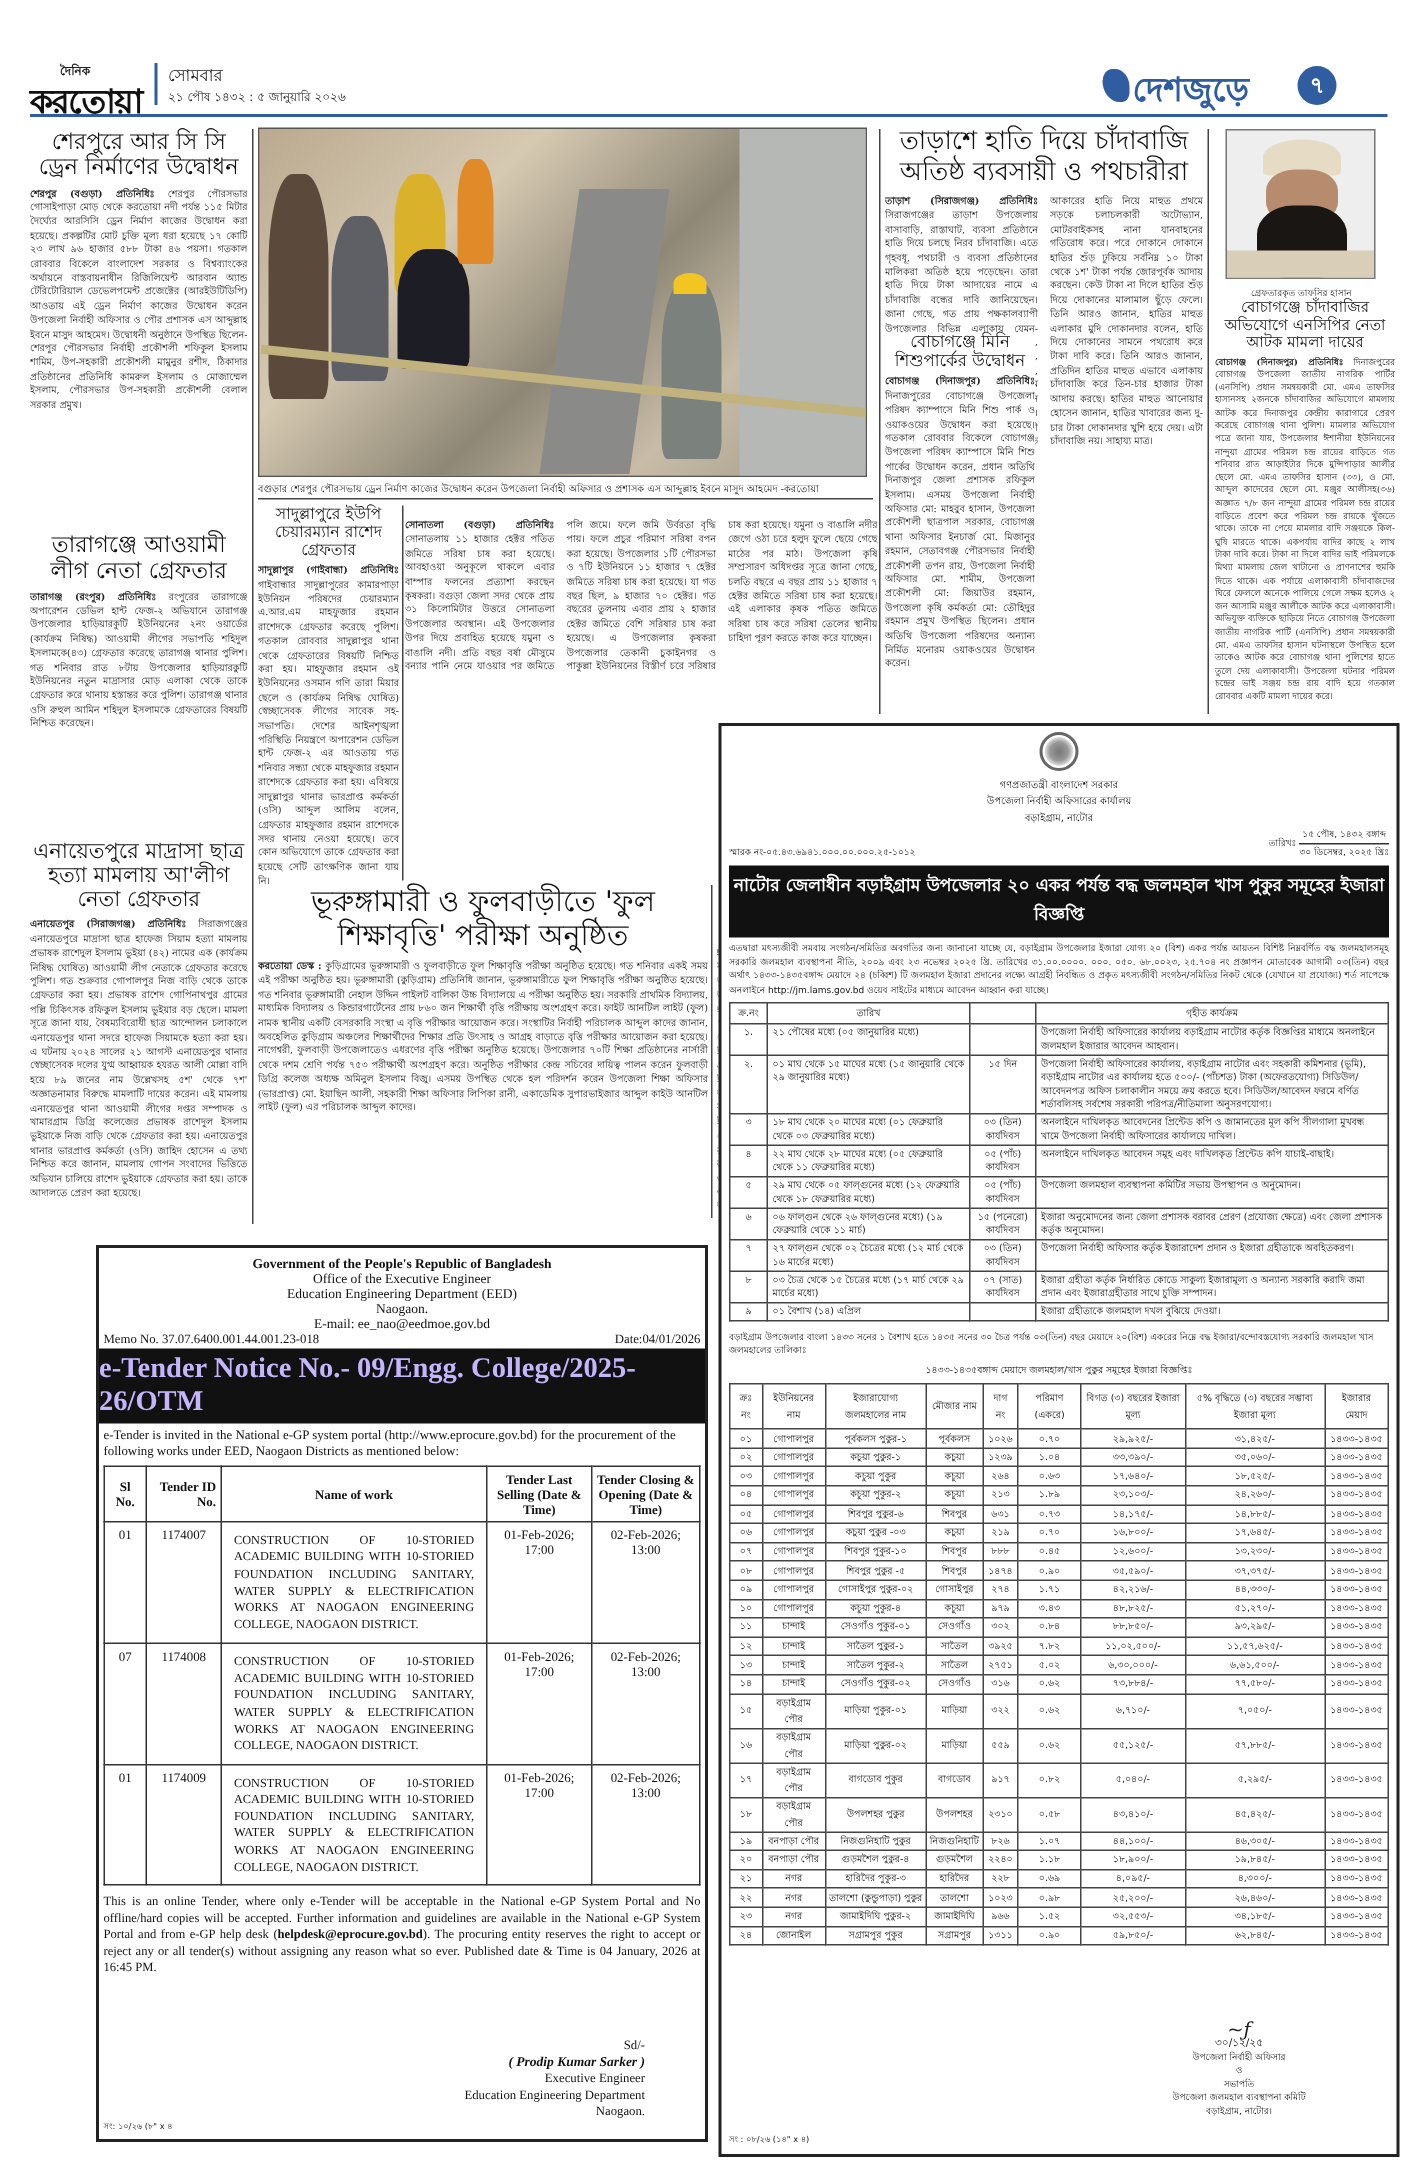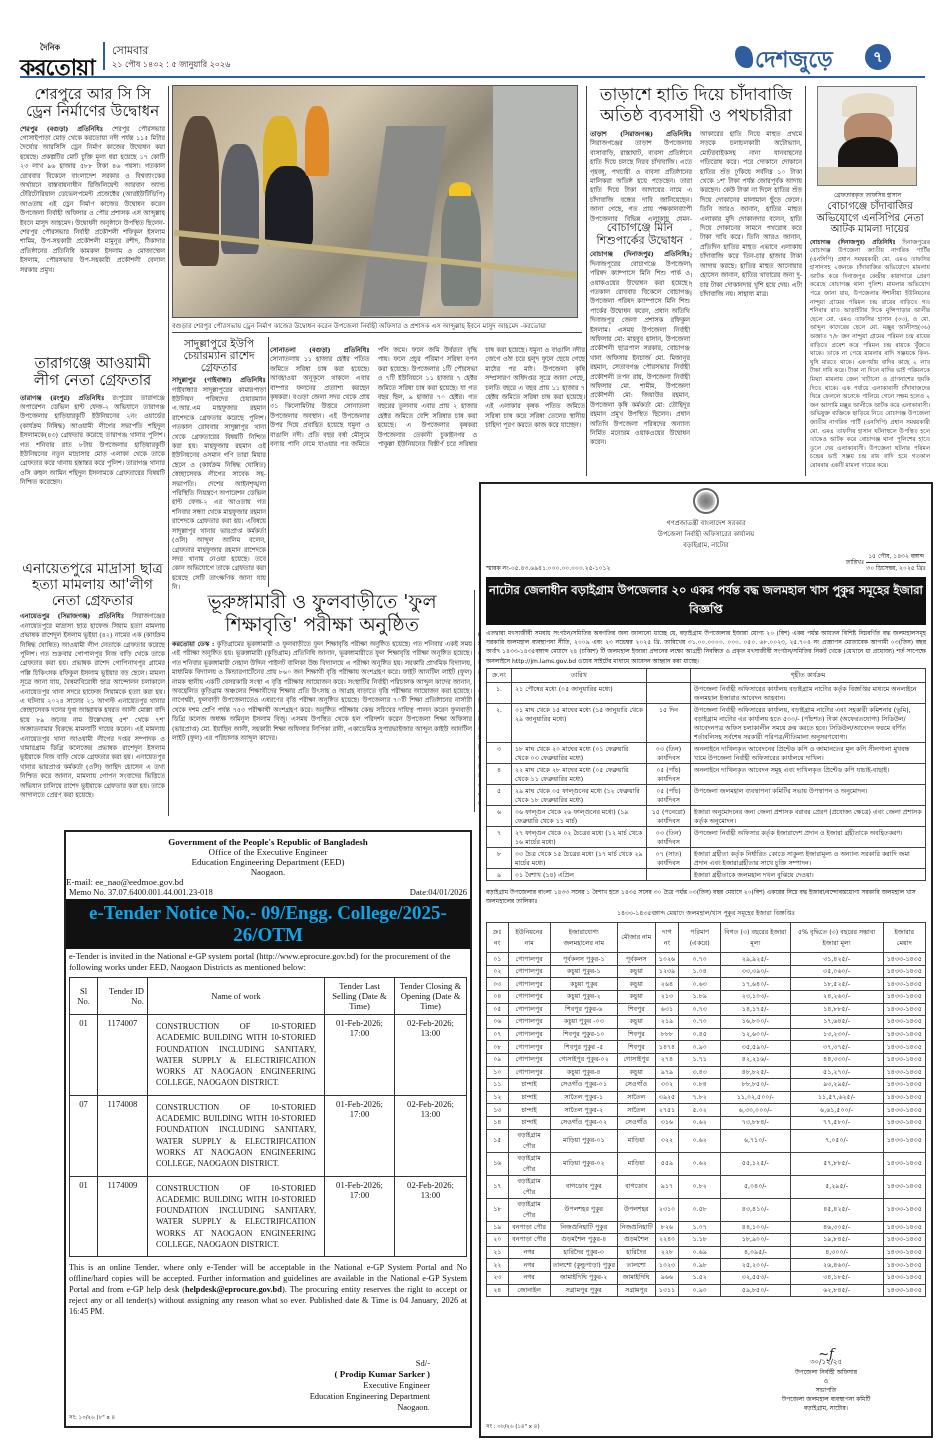--- a/index.html
+++ b/index.html
@@ -20,24 +20,24 @@
   .body-text { font-size: 6.4px; line-height: 9.4px; text-align: justify; color: #222; font-family: "DejaVu Serif", serif; }
   .body-text b { font-weight: bold; }
   .col-rule { background: #444; }
 
   .photo { background: linear-gradient(135deg,#b9a98f 0%,#d6c9b1 30%,#8e8776 55%,#c8bca7 75%,#9c9583 100%); border: 1px solid #555; overflow: hidden; }
   .photo .person { position: absolute; border-radius: 40% 40% 10% 10%; }
   .caption { font-size: 6.5px; color: #222; font-family: "DejaVu Serif", serif; }
 
   .ad-box { border: 2px solid #222; background: #fff; }
   .ad-en { font-family: "Liberation Serif", serif; color: #111; }
-  .tender-banner { background: #111; color: #0ea5e9; font-family: "Liberation Serif", serif; font-weight: bold; text-align: center; }
+  .tender-banner { background: #111; color: #c4b5fd; font-family: "Liberation Serif", serif; font-weight: bold; }
   table.tender { border-collapse: collapse; font-family: "Liberation Serif", serif; font-size: 8.6px; width: 100%; }
   table.tender th, table.tender td { border: 1px solid #333; padding: 3px 3px; vertical-align: top; text-align: center; }
-  table.tender th { font-weight: normal; vertical-align: middle; }
+  table.tender th { font-weight: bold; vertical-align: middle; }
   table.tender td.work { text-align: justify; font-size: 8.2px; line-height: 11.3px; padding: 6px 8px; }
 
   table.bn { border-collapse: collapse; width: 100%; font-size: 6.3px; font-family: "DejaVu Sans", sans-serif; }
   table.bn th, table.bn td { border: 1px solid #444; padding: 1px 3px; vertical-align: top; }
   table.bn th { font-weight: normal; text-align: center; vertical-align: middle; }
   table.ponds td { text-align: center; height: 12.6px; padding: 0 2px; vertical-align: middle; }
   .bn-banner { background: #111; color: #fff; text-align: center; font-weight: bold; font-family: "DejaVu Serif", serif; }
   .emblem { border-radius: 50%; border: 2px solid #666; background: radial-gradient(circle,#777 0%,#999 40%,#ddd 60%,#fff 62%); }
   .sig-scribble { font-family: "DejaVu Serif", serif; font-style: italic; font-size: 13px; color: #222; }
 </style>
@@ -163,21 +163,21 @@
     <b>বোচাগঞ্জ (দিনাজপুর) প্রতিনিধিঃ</b>
     <span>দিনাজপুরের বোচাগঞ্জ উপজেলা জাতীয় নাগরিক পার্টির (এনসিপি) প্রধান সমন্বয়কারী মো. এমএ তাফসির হাসানসহ ২জনকে চাঁদাবাজির অভিযোগে মামলায় আটক করে দিনাজপুর কেন্দ্রীয় কারাগারে প্রেরণ করেছে বোচাগঞ্জ থানা পুলিশ। মামলার অভিযোগ পত্রে জানা যায়, উপজেলার ঈশানীয়া ইউনিয়নের নান্দুয়া গ্রামের পরিমল চন্দ্র রায়ের বাড়িতে গত শনিবার রাত আড়াইটার দিকে মুন্সিপাড়ার আলীর ছেলে মো. এমএ তাফসির হাসান (৩৩), ও মো. আব্দুল কাদেরের ছেলে মো. মঞ্জুর আলীসহ(৩৬) অজ্ঞাত ৭/৮ জন নান্দুয়া গ্রামের পরিমল চন্দ্র রায়ের বাড়িতে প্রবেশ করে পরিমল চন্দ্র রায়কে খুঁজতে থাকে। তাকে না পেয়ে মামলার বাদি সঞ্জয়কে কিল-ঘুষি মারতে থাকে। একপর্যায় বাদির কাছে ২ লাখ টাকা দাবি করে। টাকা না দিলে বাদির ভাই পরিমলকে মিথ্যা মামলায় জেল খাটানো ও প্রাণনাশের হুমকি দিতে থাকে। এক পর্যায়ে এলাকাবাসী চাঁদাবাজদের ঘিরে ফেললে অনেকে পালিয়ে গেলে সক্ষম হলেও ২ জন আসামি মঞ্জুর আলীকে আটক করে এলাকাবাসী। অভিযুক্ত ব্যক্তিকে ছাড়িয়ে নিতে বোচাগঞ্জ উপজেলা জাতীয় নাগরিক পার্টি (এনসিপি) প্রধান সমন্বয়কারী মো. এমএ তাফসির হাসান ঘটনাস্থলে উপস্থিত হলে তাকেও আটক করে বোচাগঞ্জ থানা পুলিশের হাতে তুলে দেয় এলাকাবাসী। উপজেলা ঘটনার পরিমল চন্দ্রের ভাই সঞ্জয় চন্দ্র রায় বাদি হয়ে গতকাল রোববার একটি মামলা দায়ের করে।</span>
   </div>
 </div>
 
 <div class="abs ad-box" style="left:64px;top:830px;width:408px;height:598px;">
   <div class="ad-en" style="text-align:center;margin-top:5px;font-size:9px;font-weight:bold;">Government of the People's Republic of Bangladesh</div>
   <div class="ad-en" style="text-align:center;font-size:9px;">Office of the Executive Engineer</div>
   <div class="ad-en" style="text-align:center;font-size:9px;">Education Engineering Department (EED)</div>
   <div class="ad-en" style="text-align:center;font-size:9px;">Naogaon.</div>
-  <div class="ad-en" style="text-align:left;font-size:9px;">E-mail: ee_nao@eedmoe.gov.bd</div>
+  <div class="ad-en" style="text-align:center;font-size:9px;">E-mail: ee_nao@eedmoe.gov.bd</div>
   <div class="ad-en" style="display:flex;justify-content:space-between;font-size:8.5px;padding:0 3px;">
     <span>Memo No. 37.07.6400.001.44.001.23-018</span>
     <span>Date:04/01/2026</span>
   </div>
   <div class="tender-banner" style="font-size:19px;padding:3px 0;margin:2px 0;">e-Tender Notice No.- 09/Engg. College/2025-26/OTM</div>
   <div class="ad-en" style="font-size:8.6px;line-height:11px;padding:0 3px;">e-Tender is invited in the National e-GP system portal (http://www.eprocure.gov.bd) for the procurement of the following works under EED, Naogaon Districts as mentioned below:</div>
   <div style="padding:4px 3px 0 3px;">
     <table class="tender">
       <thead>
         <tr>
@@ -211,21 +211,21 @@
           <td>02-Feb-2026; 13:00</td>
         </tr>
       </tbody>
     </table>
   </div>
   <div class="ad-en" style="font-size:8.4px;line-height:11px;padding:5px 3px 0 3px;text-align:justify;">
     <span>This is an online Tender, where only e-Tender will be acceptable in the National e-GP System Portal and No offline/hard copies will be accepted. Further information and guidelines are available in the National e-GP System Portal and from e-GP help desk (</span><b>helpdesk@eprocure.gov.bd</b><span>). The procuring entity reserves the right to accept or reject any or all tender(s) without assigning any reason what so ever. Published date &amp; Time is 04 January, 2026 at 16:45 PM.</span>
   </div>
   <div class="ad-en" style="position:absolute;right:40px;top:526px;width:170px;text-align:right;font-size:8.5px;line-height:11px;">
     <div>Sd/-</div>
-    <div style="font-weight:bold;font-size:9px;">( Prodip Kumar Sarker )</div>
+    <div style="font-weight:bold;font-size:9px;font-style:italic;">( Prodip Kumar Sarker )</div>
     <div>Executive Engineer</div>
     <div>Education Engineering Department</div>
     <div>Naogaon.</div>
   </div>
   <div style="position:absolute;left:3px;bottom:4px;font-size:5.5px;">সং: ১০/২৬ (৮" x ৪</div>
 </div>
 
 <div class="abs ad-box" style="left:479px;top:482px;width:454px;height:956px;">
   <div class="emblem" style="margin:4px auto 0 auto;width:26px;height:26px;"></div>
   <div style="text-align:center;font-size:6.5px;margin-top:4px;">গণপ্রজাতন্ত্রী বাংলাদেশ সরকার</div>

